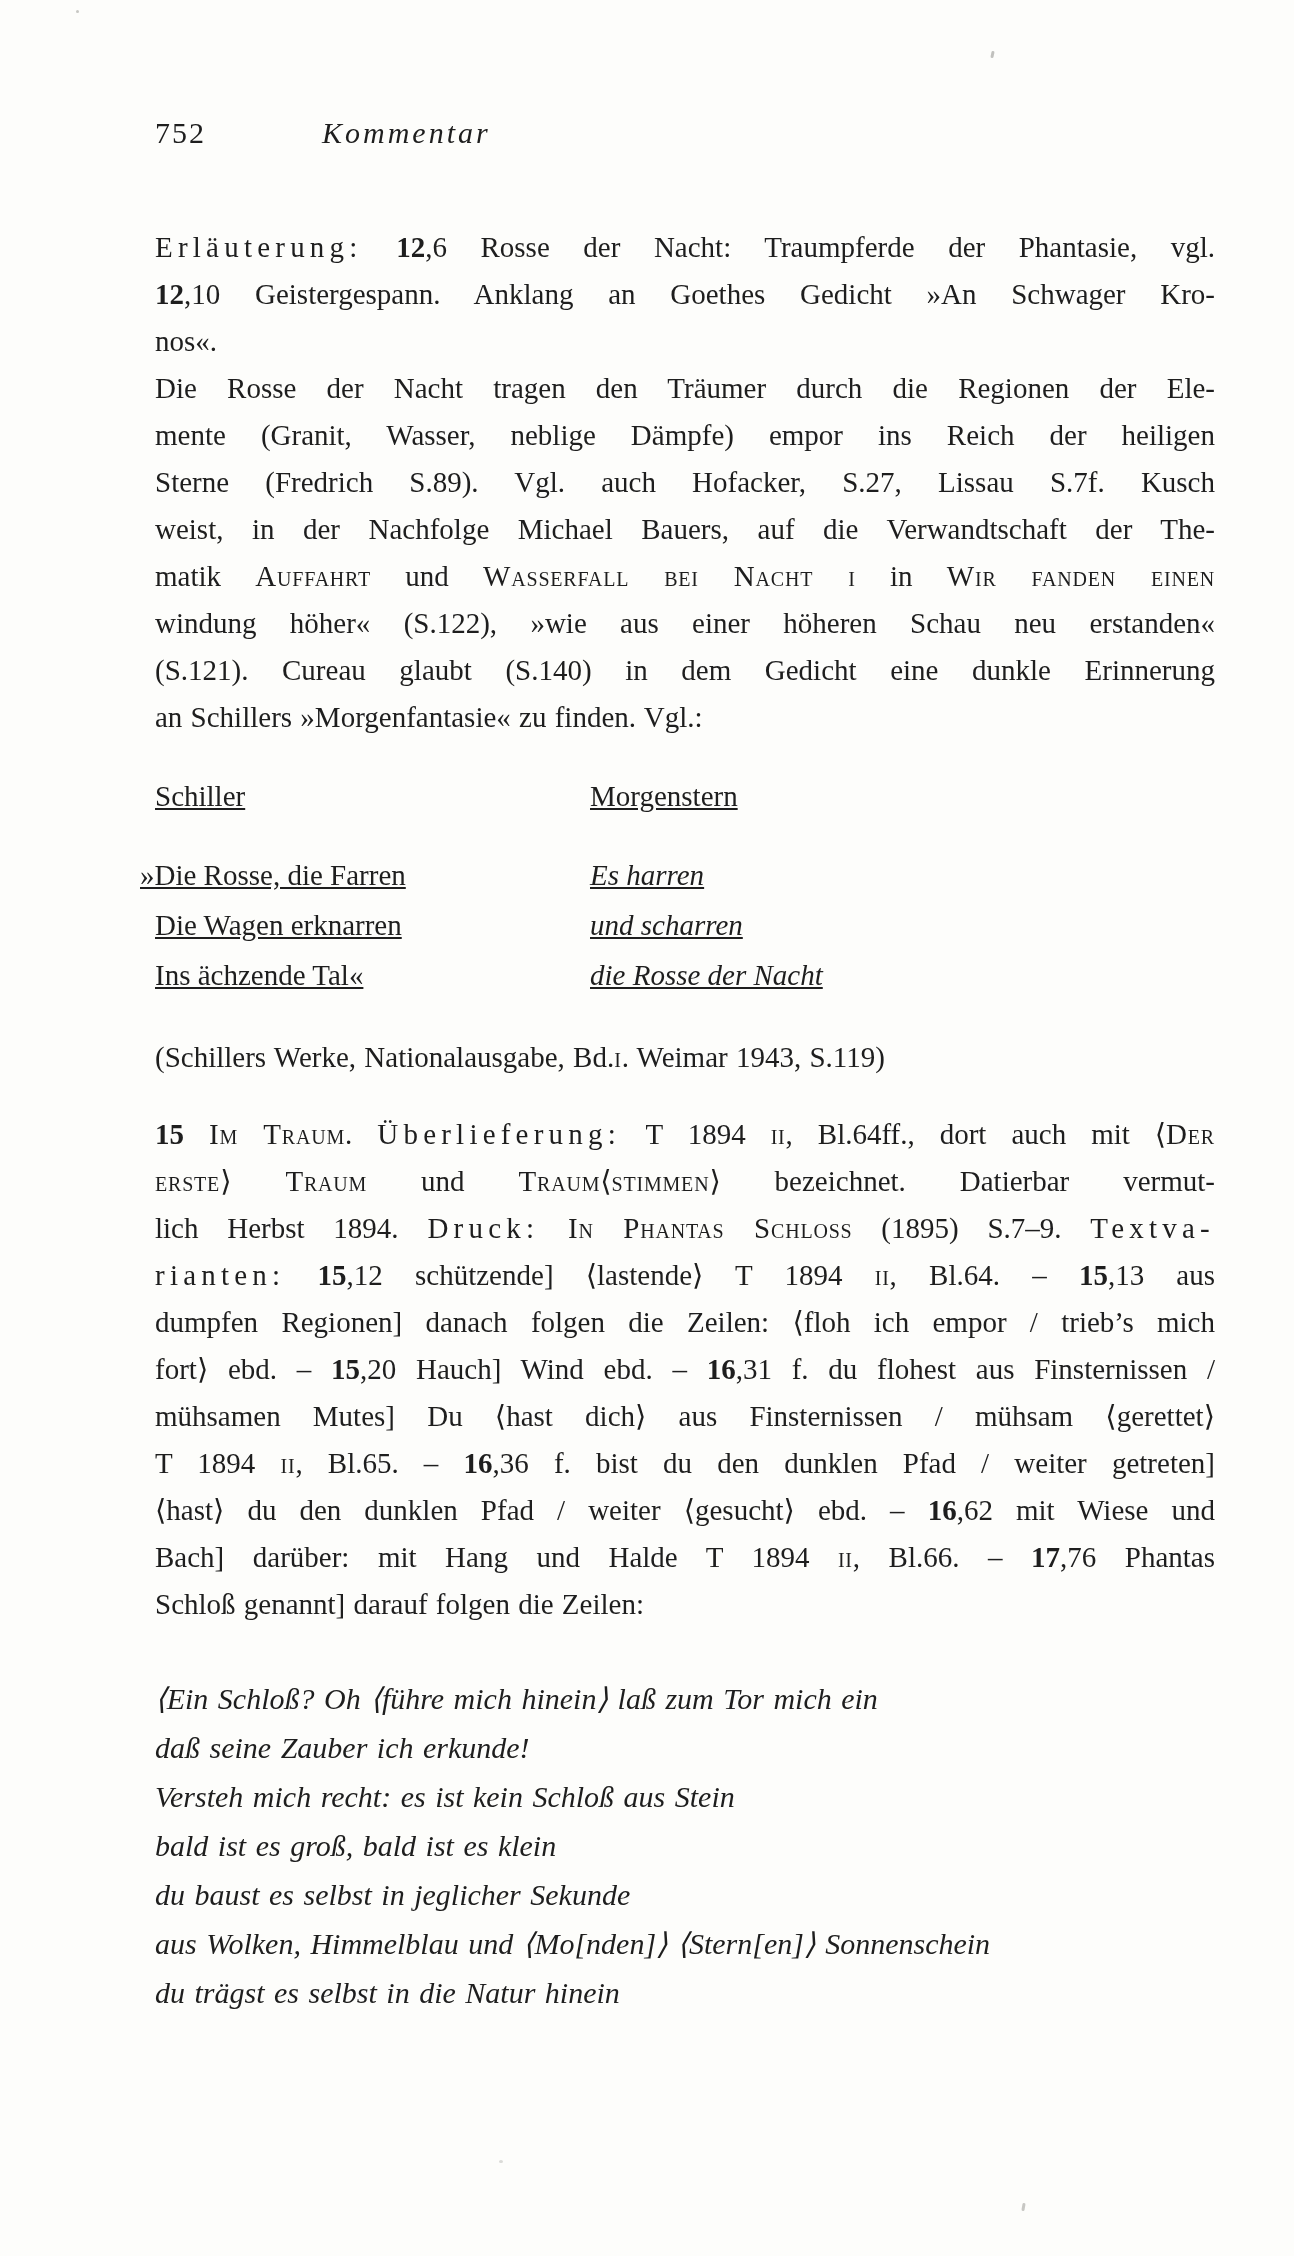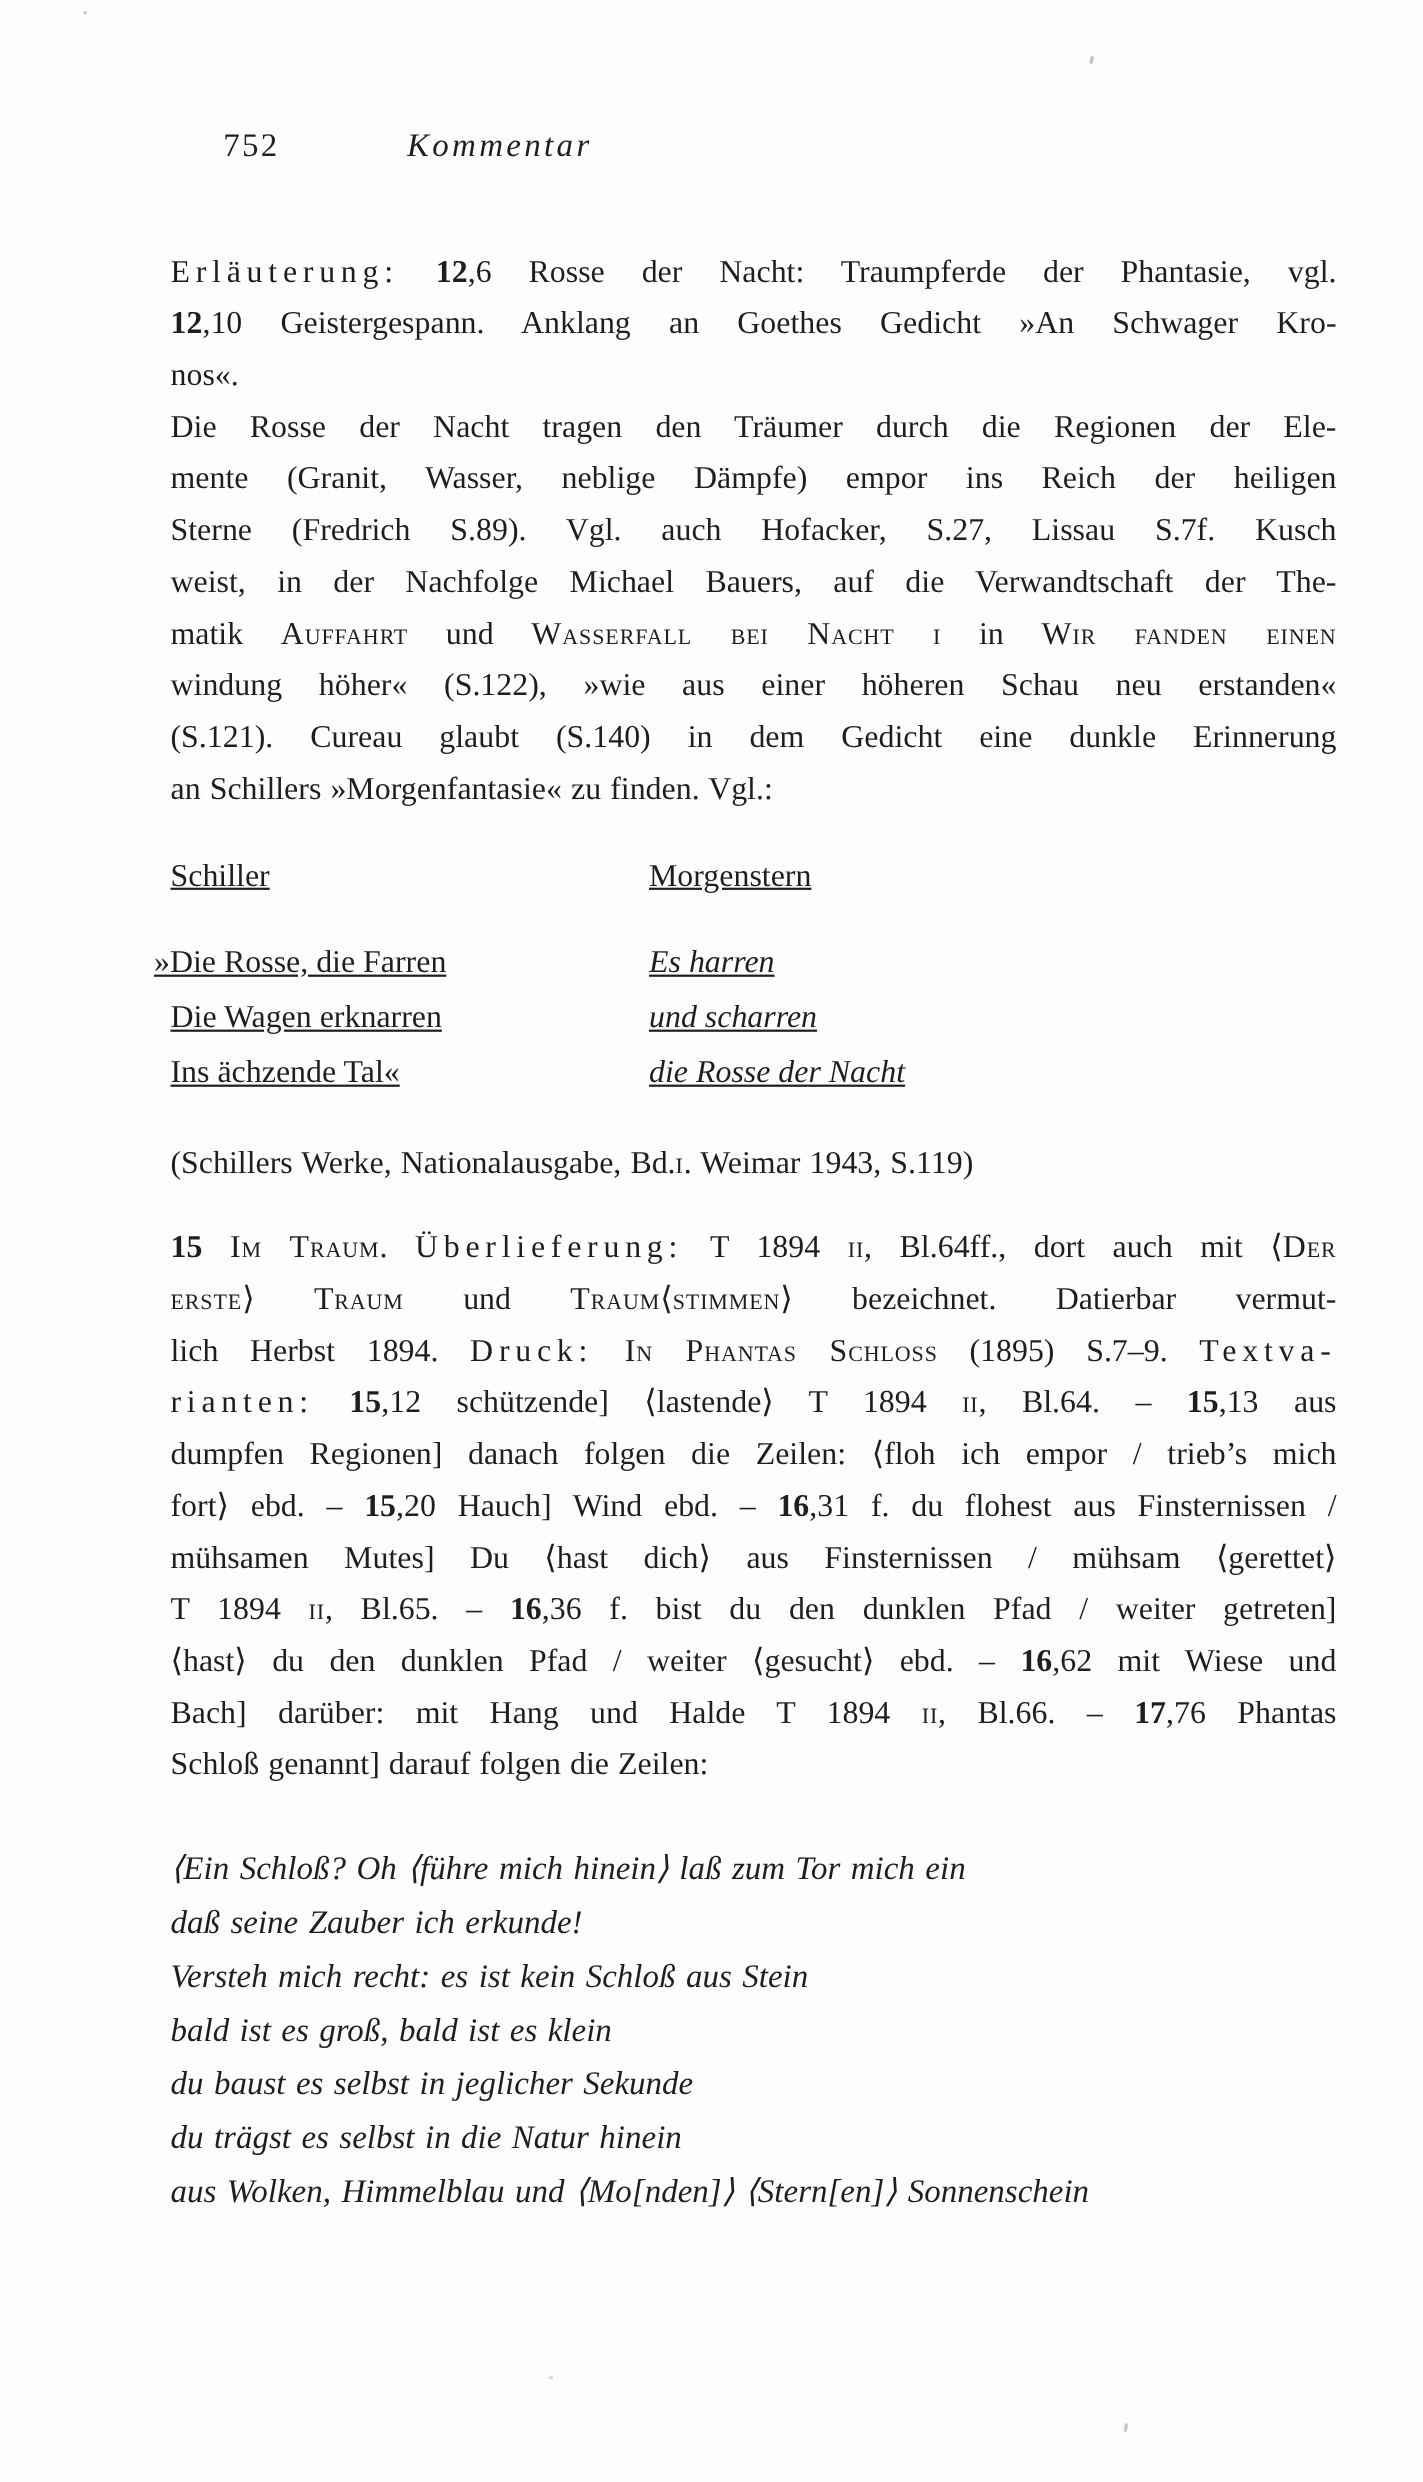--- a/index.html
+++ b/index.html
@@ -20,21 +20,21 @@
     position: absolute;
     left: 155px; top: 112px;
     width: 1060px;
   }
   
   .running-head {
     display: flex; align-items: baseline;
     font-size: 30px; line-height: 42px;
     margin-bottom: 70px;
   }
-  .page-number { letter-spacing: 2px; margin-left: 48px; }
+  .page-number { letter-spacing: 2px; }
   .running-title {
     font-style: italic;
     margin-left: 116px;
     letter-spacing: 3px;
   }
   
   .block { margin: 0; }
   .block + .block { margin-top: 30px; }
   .block-paragraph + .block-paragraph { margin-top: 0; }
   .block-paragraph + .block-columns { margin-top: 32px; text-decoration: underline; }
@@ -147,22 +147,22 @@
           <div class="p-line just"><span class="s-r">⟨</span><span class="s-i">hast</span><span class="s-r">⟩ </span><span class="s-i">du den dunklen Pfad / weiter</span><span class="s-r"> ⟨</span><span class="s-i">gesucht</span><span class="s-r">⟩ ebd. – </span><span class="s-b">16</span><span class="s-r">,62 </span><span class="s-i">mit Wiese und</span></div>
           <div class="p-line just"><span class="s-i">Bach</span><span class="s-r">] darüber: </span><span class="s-i">mit Hang und Halde</span><span class="s-r"> T 1894 </span><span class="s-sc">ii</span><span class="s-r">, Bl.66. – </span><span class="s-b">17</span><span class="s-r">,76 </span><span class="s-i">Phantas</span></div>
           <div class="p-line"><span class="s-i">Schloß genannt</span><span class="s-r">] darauf folgen die Zeilen:</span></div>
         </div>
         <div class="block block-poem">
           <div class="poem-line">⟨Ein Schloß? Oh ⟨führe mich hinein⟩ laß zum Tor mich ein</div>
           <div class="poem-line">daß seine Zauber ich erkunde!</div>
           <div class="poem-line">Versteh mich recht: es ist kein Schloß aus Stein</div>
           <div class="poem-line">bald ist es groß, bald ist es klein</div>
           <div class="poem-line">du baust es selbst in jeglicher Sekunde</div>
+          <div class="poem-line">aus Wolken, Himmelblau und ⟨Mo[nden]⟩ ⟨Stern[en]⟩ Sonnenschein</div>
           <div class="poem-line">du trägst es selbst in die Natur hinein</div>
-          <div class="poem-line">aus Wolken, Himmelblau und ⟨Mo[nden]⟩ ⟨Stern[en]⟩ Sonnenschein</div>
         </div>
       </main>
   </div>
   <div class="speck s1"></div>
   <div class="speck s2"></div>
   <div class="speck s3"></div>
   <div class="speck s4"></div>
 </div>
 
 </body></html>

